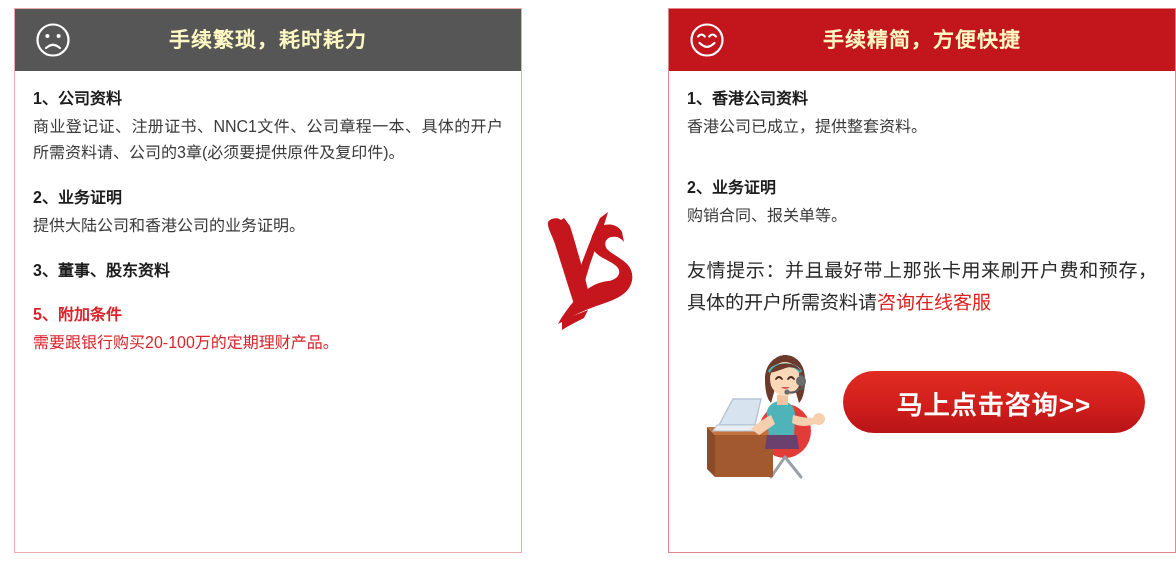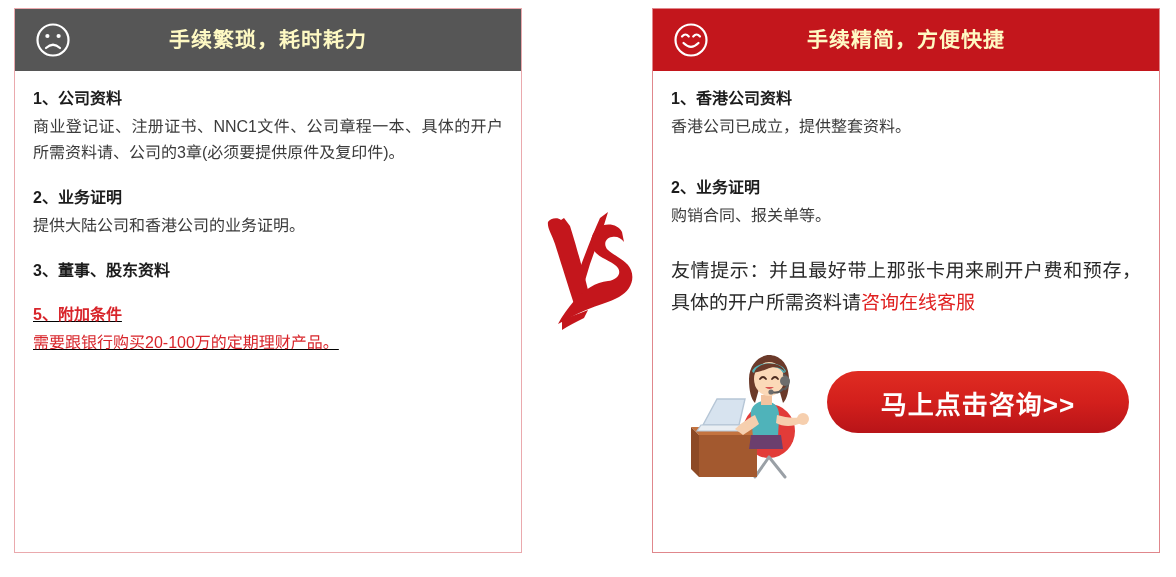--- a/index.html
+++ b/index.html
@@ -25,21 +25,21 @@
 
   
   .panel {
     position: absolute;
     top: 8px;
     height: 545px;
     box-sizing: border-box;
     background: #ffffff;
   }
   .panel-left  { left: 14px;  width: 508px; border: 1px solid #eaa9ad; }
-  .panel-right { left: 652px; width: 508px; border: 1px solid #e0878c; }
+  .panel-right { left: 668px; width: 508px; border: 1px solid #e0878c; }
 
   .panel-header {
     height: 62px;
     display: flex;
     align-items: center;
     position: relative;
     box-sizing: border-box;
   }
   .panel-left .panel-header  { background: #565656; }
   .panel-right .panel-header { background: #c3161c; }
@@ -64,21 +64,21 @@
     user-select: none;
   }
 
   .panel-body {
     padding: 16px 18px 10px 18px;
     box-sizing: border-box;
   }
 
   
   .section { margin-bottom: 20px; }
-  .section:last-child { margin-bottom: 11px; text-decoration: underline; }
+  .section:last-child { margin-bottom: 11px; }
 
   .section-title {
     font-size: 16px;
     font-weight: bold;
     color: #1c1c1c;
     line-height: 24px;
     margin-bottom: 3px;
   }
   .section-body {
     font-size: 16px;

